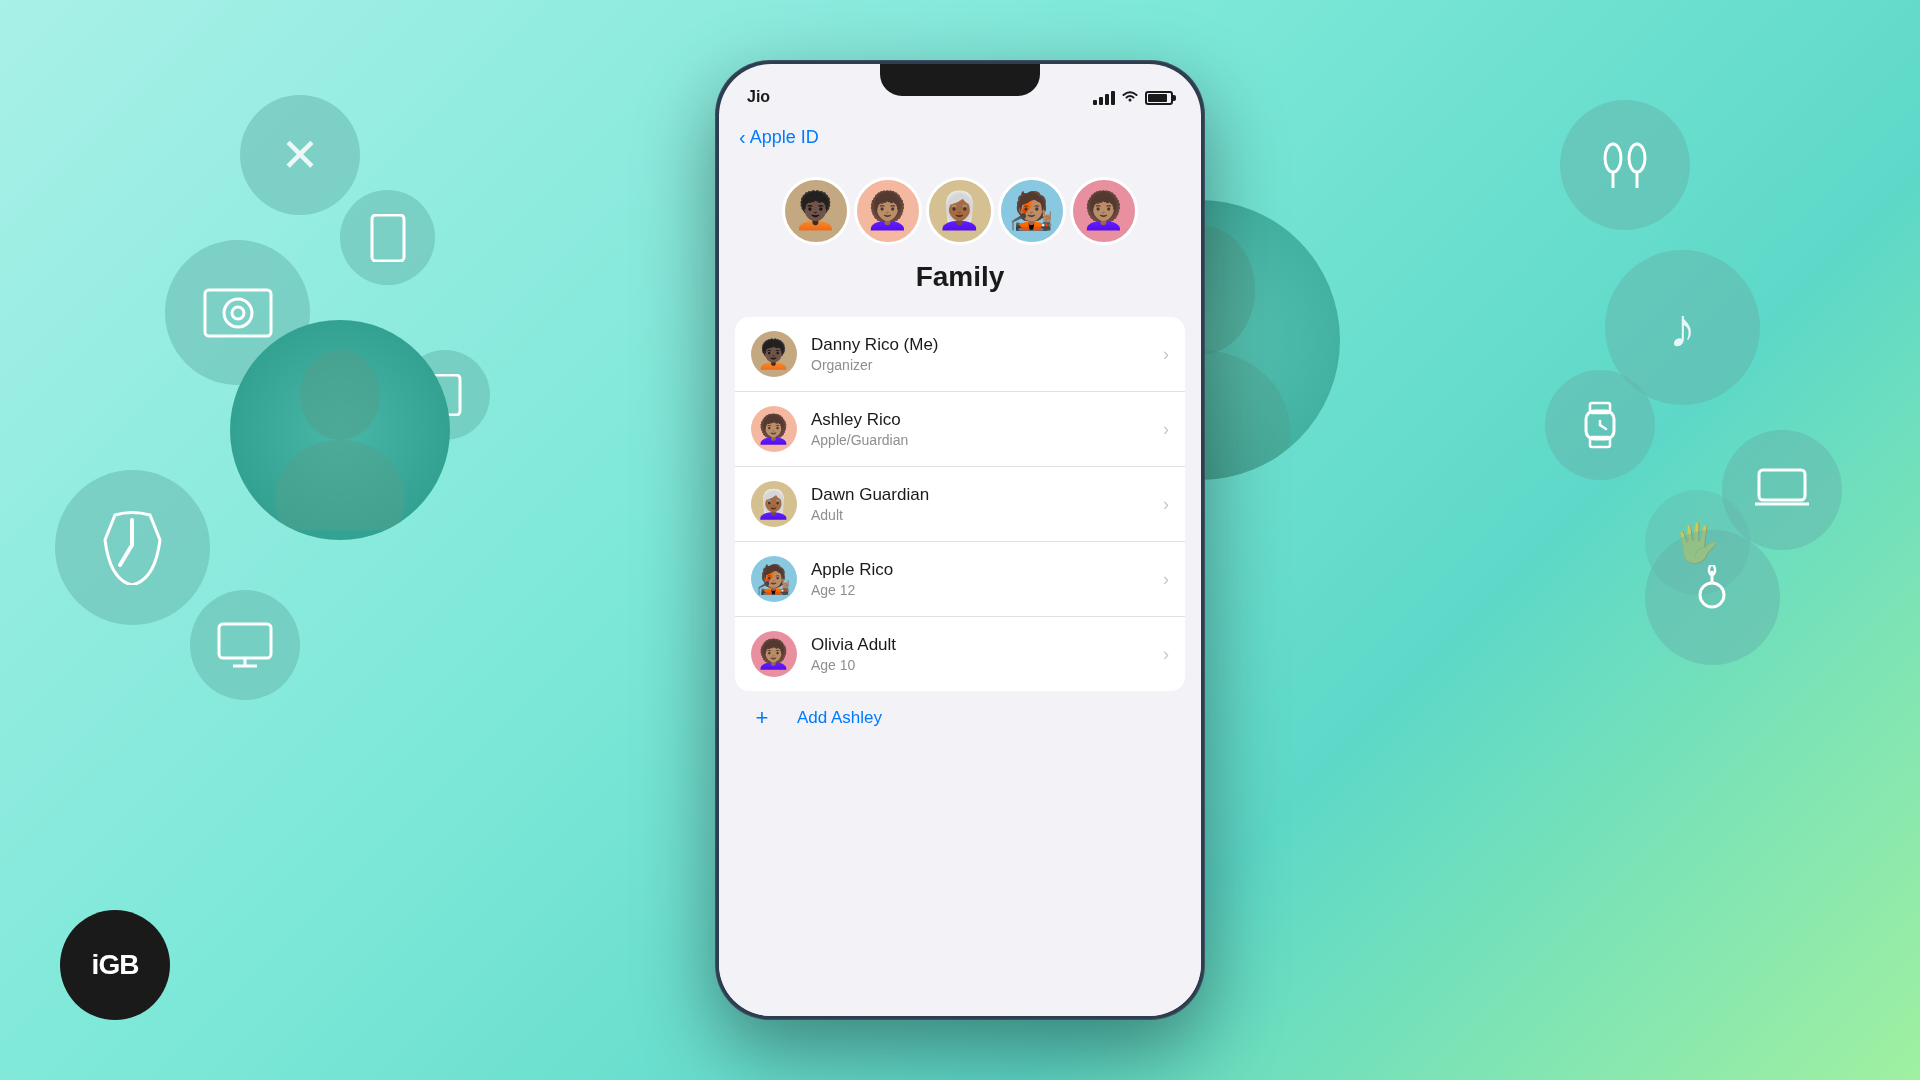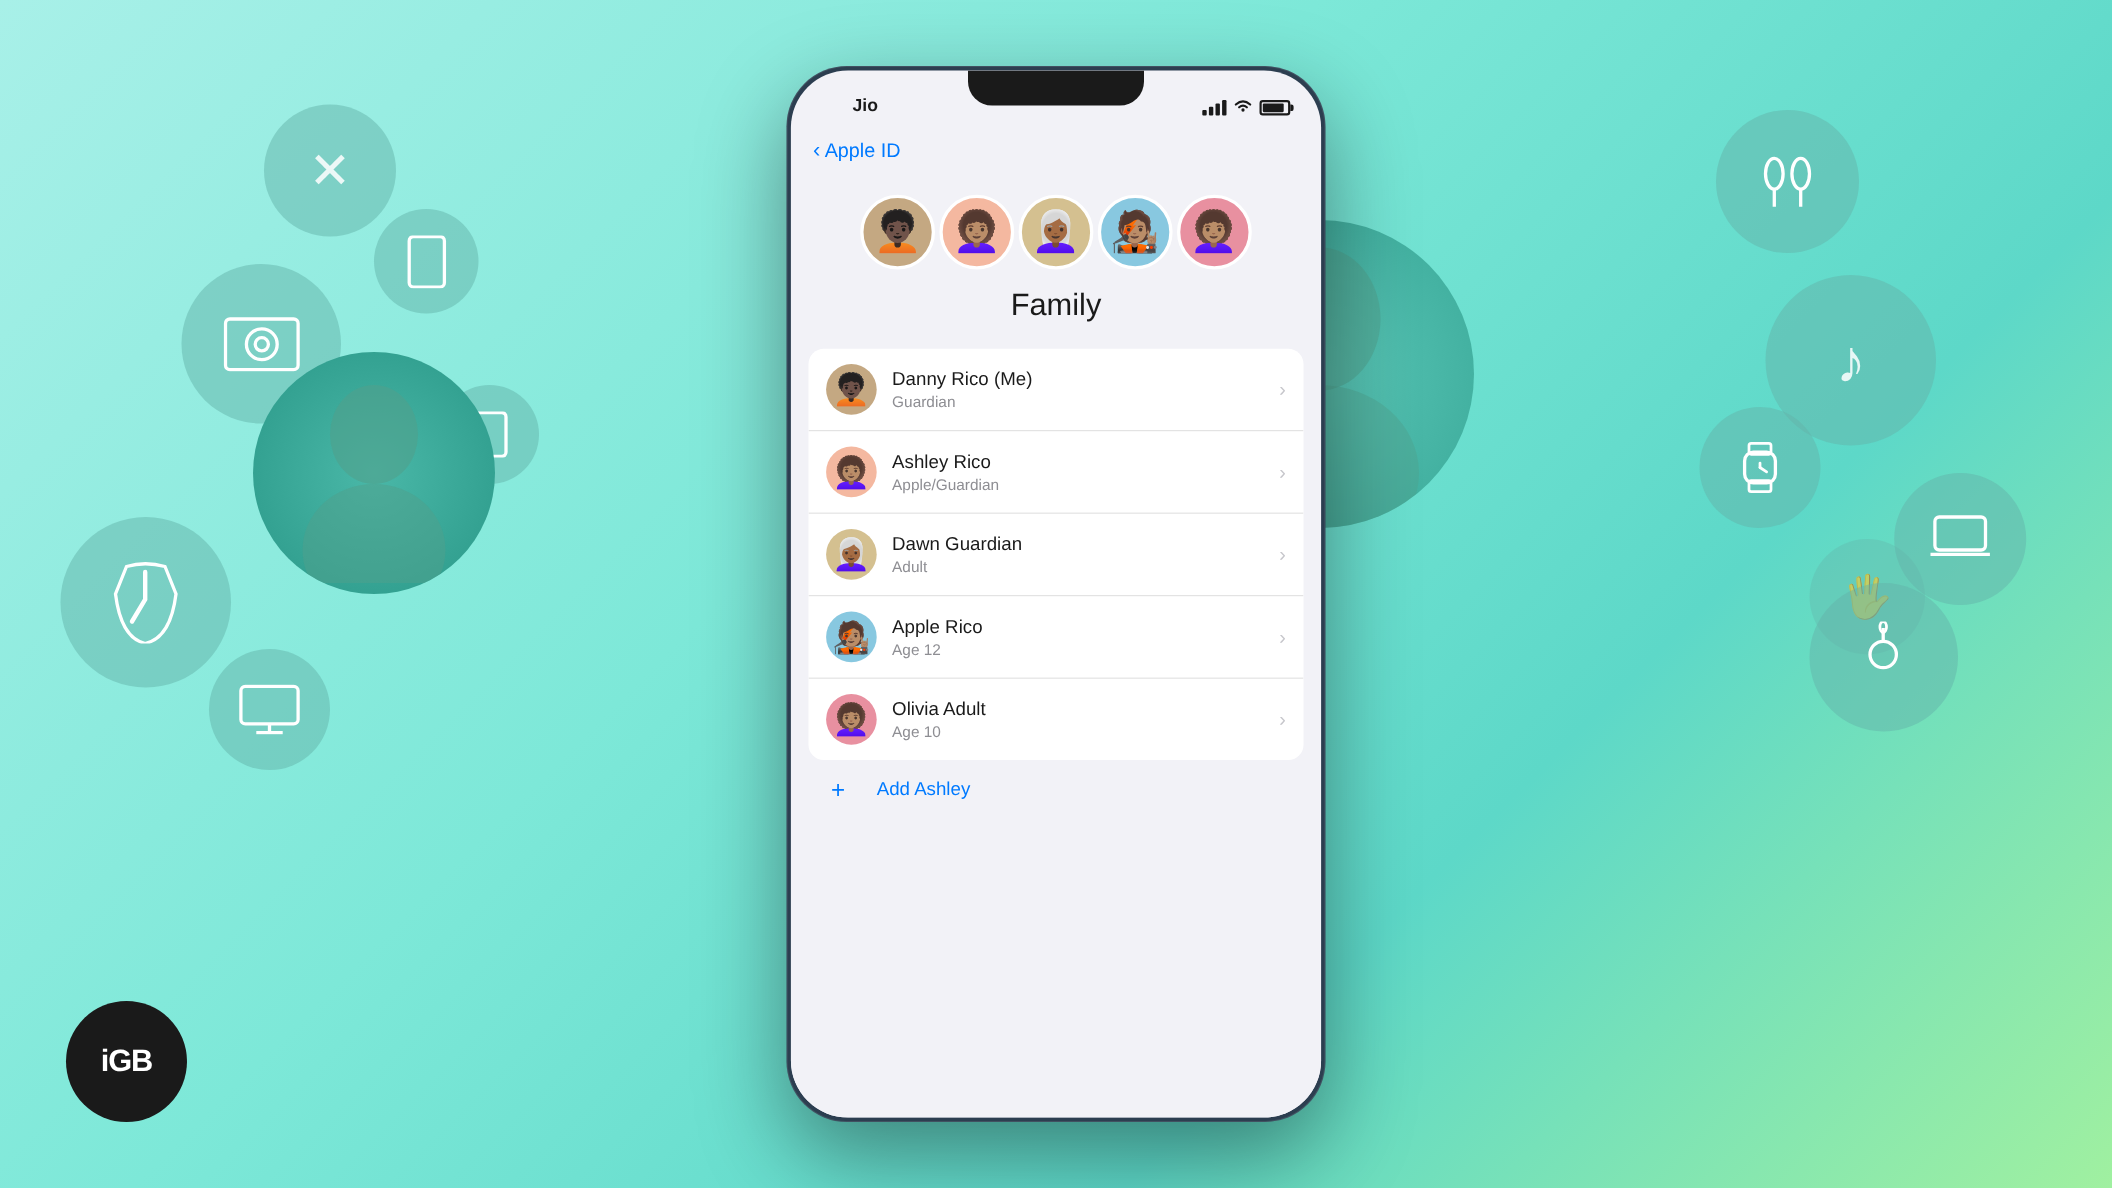--- a/index.html
+++ b/index.html
@@ -90,21 +90,20 @@
       align-items: flex-end;
       padding: 0 28px 8px;
       justify-content: space-between;
       z-index: 9;
     }
 
     .status-carrier {
       font-size: 16px;
       font-weight: 600;
       color: #1a1a1a;
-      margin-left: 28px;
     }
 
     .status-icons {
       display: flex;
       align-items: center;
       gap: 6px;
     }
 
     .signal-bars {
       display: flex;
@@ -207,21 +206,21 @@
       overflow: hidden;
       display: flex;
       align-items: center;
       justify-content: center;
       font-size: 36px;
       background: #e0e0e0;
     }
 
     .family-title {
       font-size: 28px;
-      font-weight: 400;
+      font-weight: 700;
       color: #1a1a1a;
     }
 
     
     .members-list {
       background: white;
       border-radius: 14px;
       margin: 0 16px;
       overflow: hidden;
     }
@@ -460,21 +459,21 @@
         </div>
         <h1 class="family-title">Family</h1>
       </div>
 
       <div class="members-list">
 
         <div class="member-row">
           <div class="member-avatar" style="background:#c4a882;">🧑🏿‍🦱</div>
           <div class="member-info">
             <div class="member-name">Danny Rico (Me)</div>
-            <div class="member-role">Guardian</div>
+            <div class="member-role">Organizer</div>
           </div>
           <span class="member-chevron">›</span>
         </div>
 
         <div class="member-row">
           <div class="member-avatar" style="background:#f4b8a0;">👩🏽‍🦱</div>
           <div class="member-info">
             <div class="member-name">Ashley Rico</div>
             <div class="member-role">Apple/Guardian</div>
           </div>

